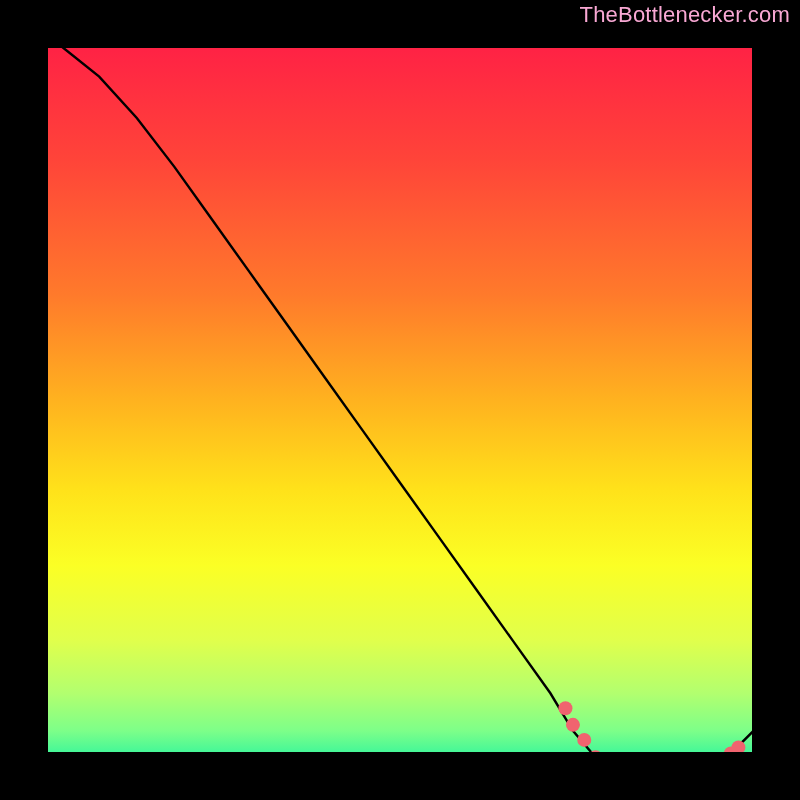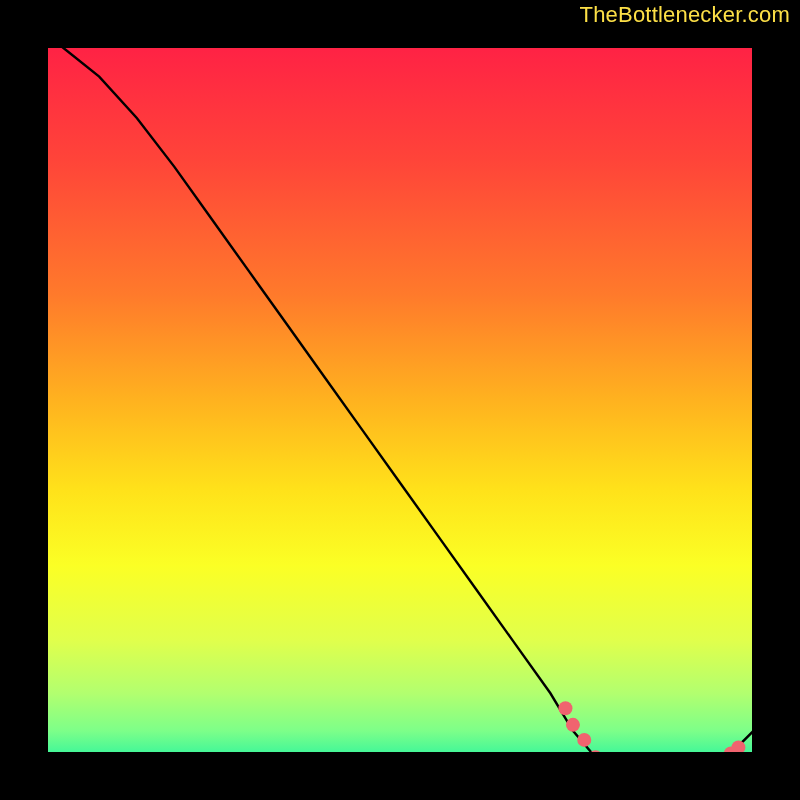--- a/index.html
+++ b/index.html
@@ -19,21 +19,21 @@
     position: absolute;
     left: 0;
     top: 0;
   }
   .attribution {
     position: absolute;
     top: 2px;
     right: 10px;
     font-family: Arial, Helvetica, sans-serif;
     font-size: 22px;
-    color: #fde047;
+    color: #f9a8d4;
     letter-spacing: 0.2px;
   }
 </style>
 </head>
 <body>
 
 <div class="stage">
   <svg id="chart-svg" width="800" height="800" viewBox="0 0 800 800">
     <defs>
       <linearGradient id="bg-grad" x1="0" y1="0" x2="0" y2="1">

